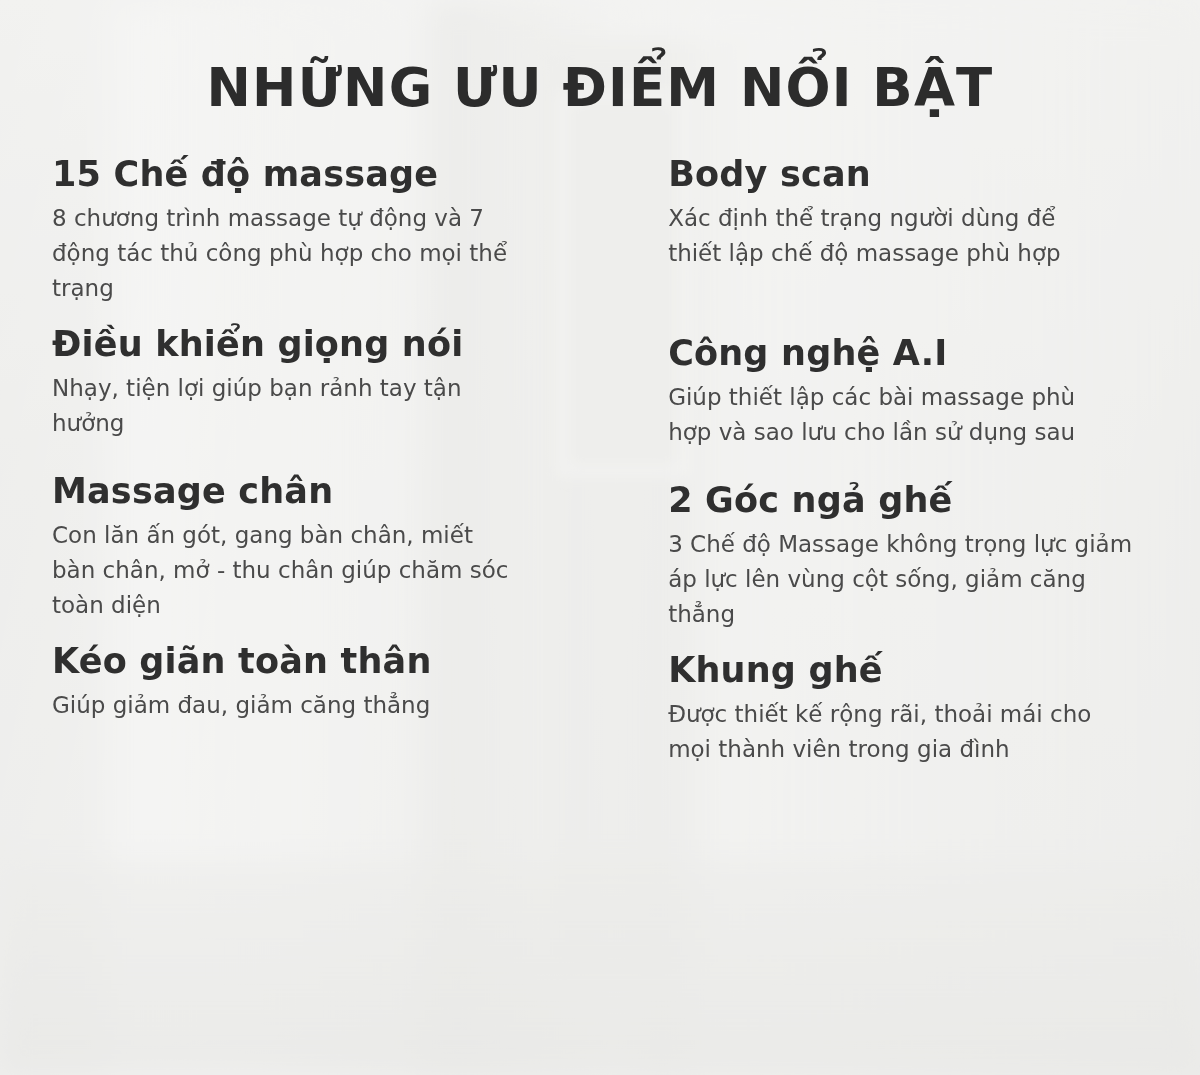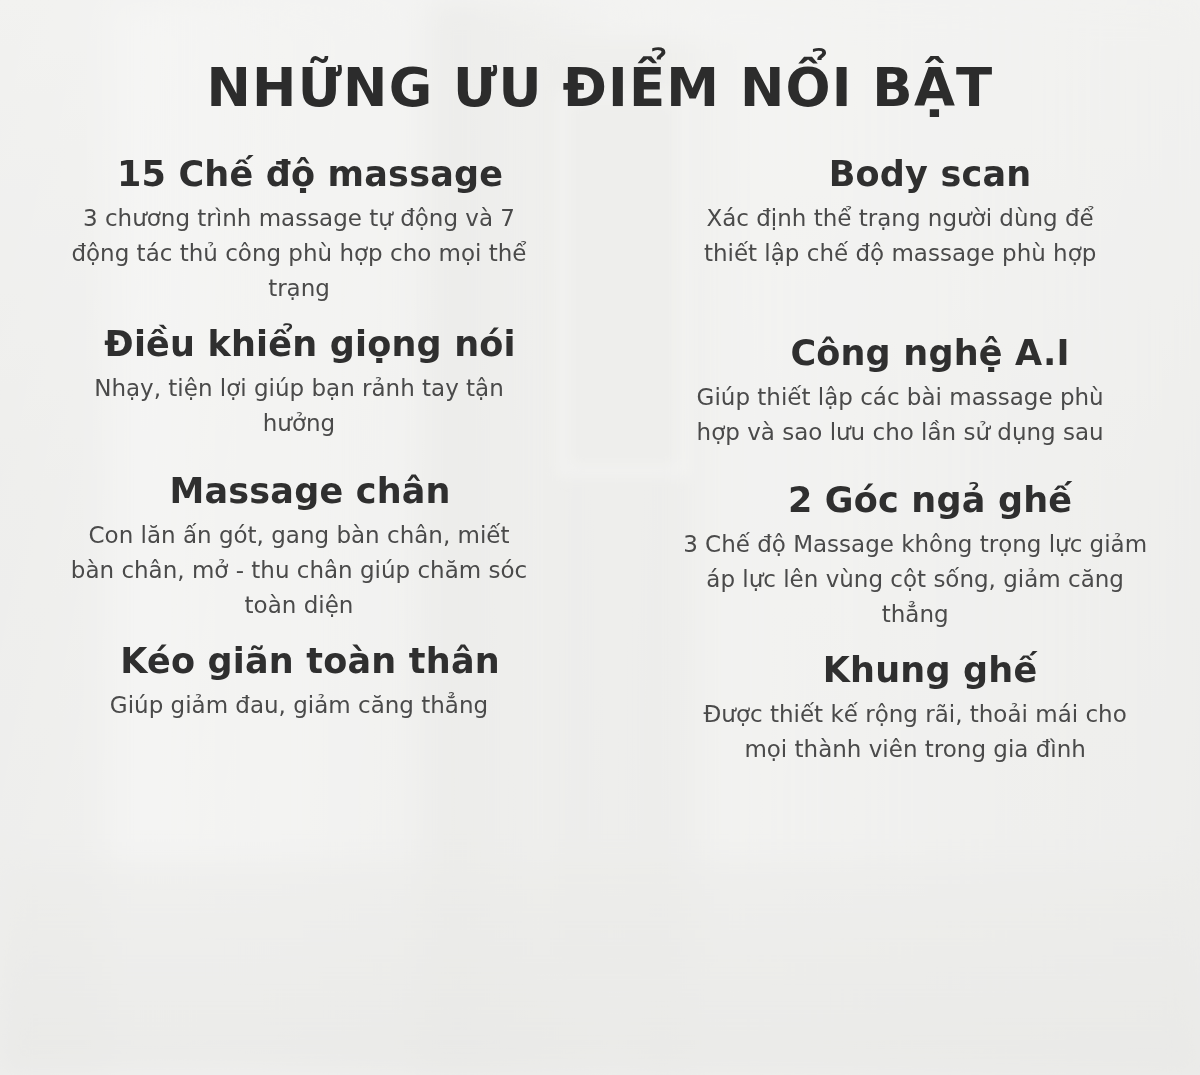--- a/index.html
+++ b/index.html
@@ -89,24 +89,23 @@
     letter-spacing: 1.2px;
     color: #2c2c2c;
     padding-top: 24px;
     line-height: 1.05;
     font-family: "DejaVu Sans", sans-serif;
   }
 
   .grid {
     position: absolute;
     top: 118px;
-    left: 12px;
+    left: 0;
     width: 1168px;
     display: flex;
-    text-align: center;
   }
   .col {
     width: 600px;
     box-sizing: border-box;
   }
   .col-left  { padding-left: 52px; padding-right: 40px; }
   .col-right { padding-left: 84px; }
 
   .feature {
     margin-bottom: 26px;
@@ -153,21 +152,21 @@
   <div class="content">
 
     <h1 class="title">NHỮNG ƯU ĐIỂM NỔI BẬT</h1>
 
     <div class="grid">
 
       <div class="col col-left">
 
         <div class="feature gap-sm">
           <h3>15 Chế độ massage</h3>
-          <p>3 chương trình massage tự động và 7 động tác thủ công phù hợp cho mọi thể trạng</p>
+          <p>8 chương trình massage tự động và 7 động tác thủ công phù hợp cho mọi thể trạng</p>
         </div>
 
         <div class="feature gap-md">
           <h3>Điều khiển giọng nói</h3>
           <p>Nhạy, tiện lợi giúp bạn rảnh tay tận hưởng</p>
         </div>
 
         <div class="feature gap-sm">
           <h3>Massage chân</h3>
           <p>Con lăn ấn gót, gang bàn chân, miết bàn chân, mở - thu chân giúp chăm sóc toàn diện</p>

